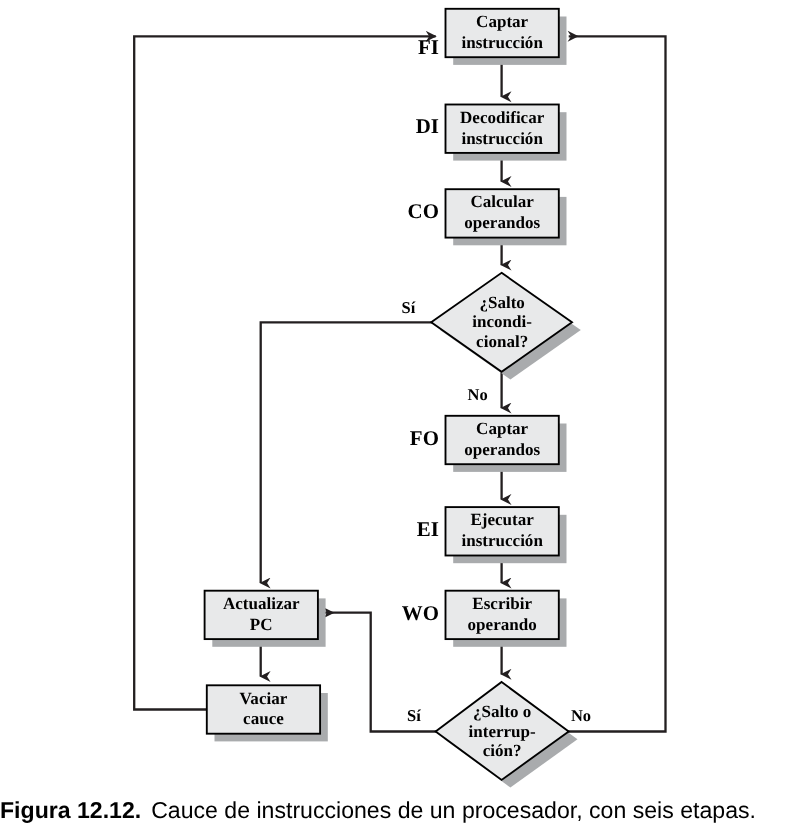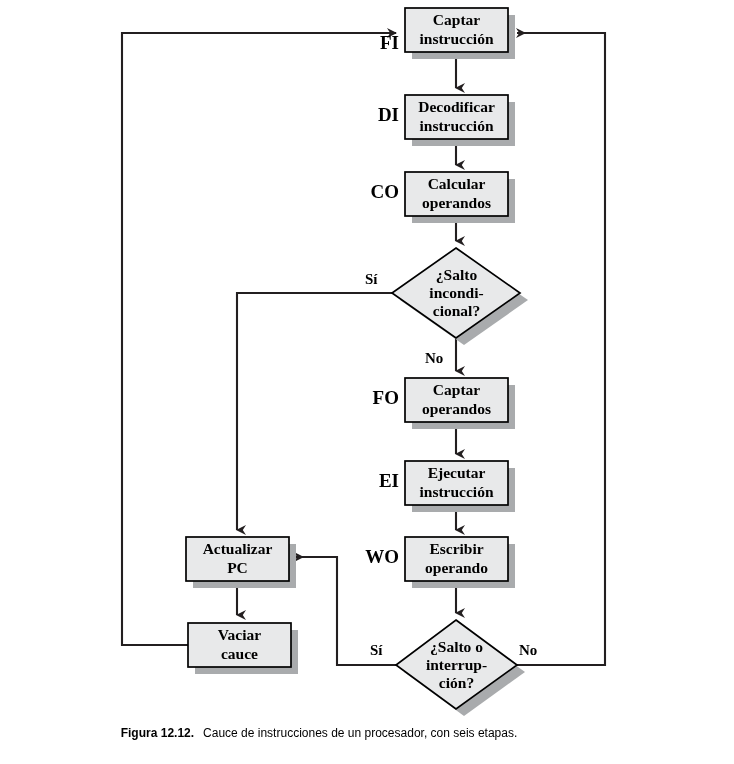--- a/index.html
+++ b/index.html
@@ -67,21 +67,21 @@
     stroke-linejoin: miter;
     stroke-linecap: butt;
   }
   .caption {
     position: absolute;
     left: 0;
     top: 726px;
     width: 638px;
     text-align: center;
     font-family: "Liberation Sans", sans-serif;
-    font-size: 12px;
+    font-size: 21px;
     color: #000000;
     white-space: nowrap;
   }
   .caption .cap-label {
     font-weight: bold;
   }
   .caption .cap-text {
     font-weight: normal;
     margin-left: 9px;
   }

